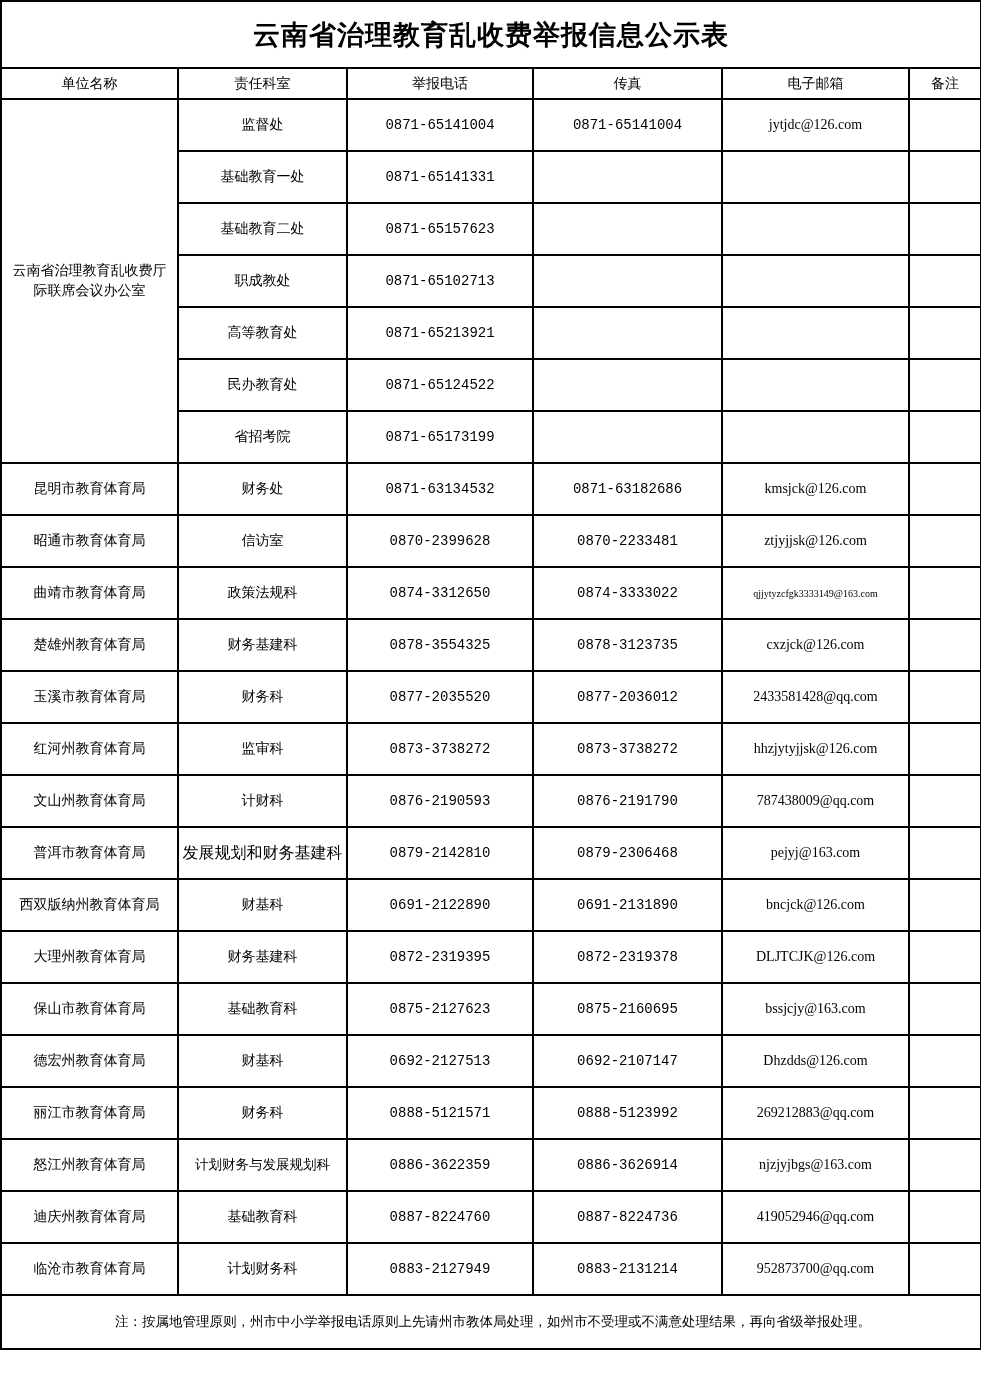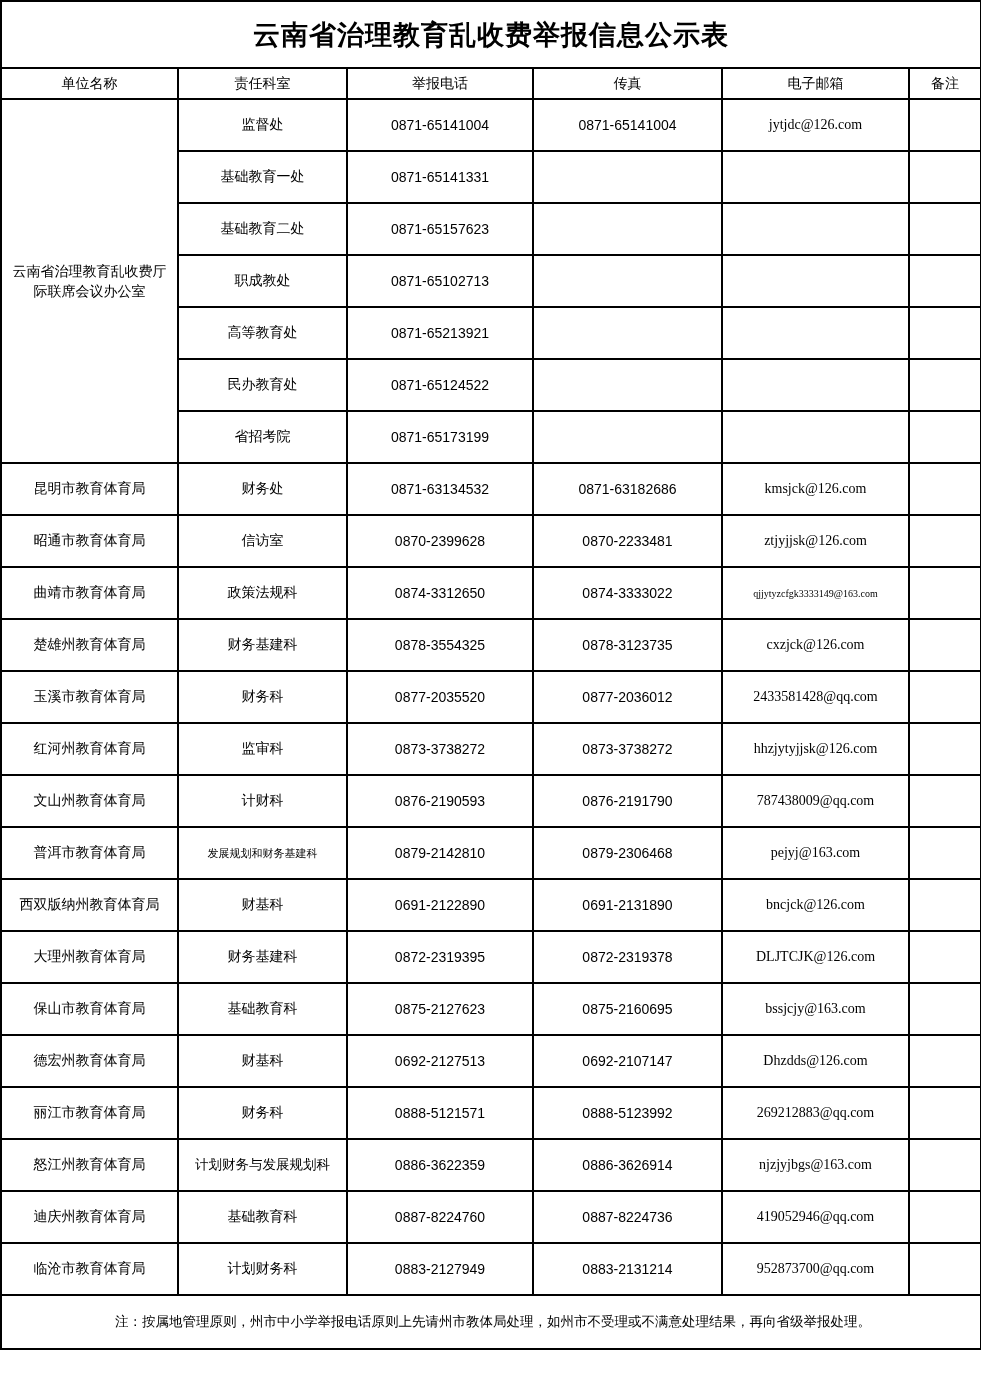--- a/index.html
+++ b/index.html
@@ -18,22 +18,22 @@
   }
   .title-cell {
     height:65px; font-family:"DejaVu Serif","Liberation Serif",serif;
     font-size:27px; font-weight:bold; letter-spacing:1px;
   }
   .hdr td {
     height:29px; font-family:Liberation Serif, serif;
     font-size:14px;
   }
   .row td { height:50px; }
-  .cn { font-family:Liberation Sans, sans-serif; font-size:14px; }
-  .num { font-family:Liberation Sans, sans-serif; font-size:14px; }
+  .cn { font-family:Liberation Mono, monospace; font-size:14px; }
+  .num { font-family:Liberation Mono, monospace; font-size:14px; }
   .email { font-family:"Liberation Serif","DejaVu Serif",serif; font-size:14px; }
   .unit-merged { white-space:normal !important; line-height:20px; padding:0 10px !important; }
   .note-cell {
     height:52px; text-align:right; padding-left:4px !important;
     font-family:"DejaVu Sans","Liberation Sans",sans-serif; font-size:13.5px;
   }
 </style>
 </head>
 <body>
 
@@ -162,21 +162,21 @@
     <tr class="row">
       <td class="cn">文山州教育体育局</td>
       <td class="cn">计财科</td>
       <td class="num">0876-2190593</td>
       <td class="num">0876-2191790</td>
       <td class="email">787438009@qq.com</td>
       <td></td>
     </tr>
     <tr class="row">
       <td class="cn">普洱市教育体育局</td>
-      <td class="cn" style="font-size:11px">发展规划和财务基建科</td>
+      <td class="cn" style="font-size:16px">发展规划和财务基建科</td>
       <td class="num">0879-2142810</td>
       <td class="num">0879-2306468</td>
       <td class="email">pejyj@163.com</td>
       <td></td>
     </tr>
     <tr class="row">
       <td class="cn">西双版纳州教育体育局</td>
       <td class="cn">财基科</td>
       <td class="num">0691-2122890</td>
       <td class="num">0691-2131890</td>

